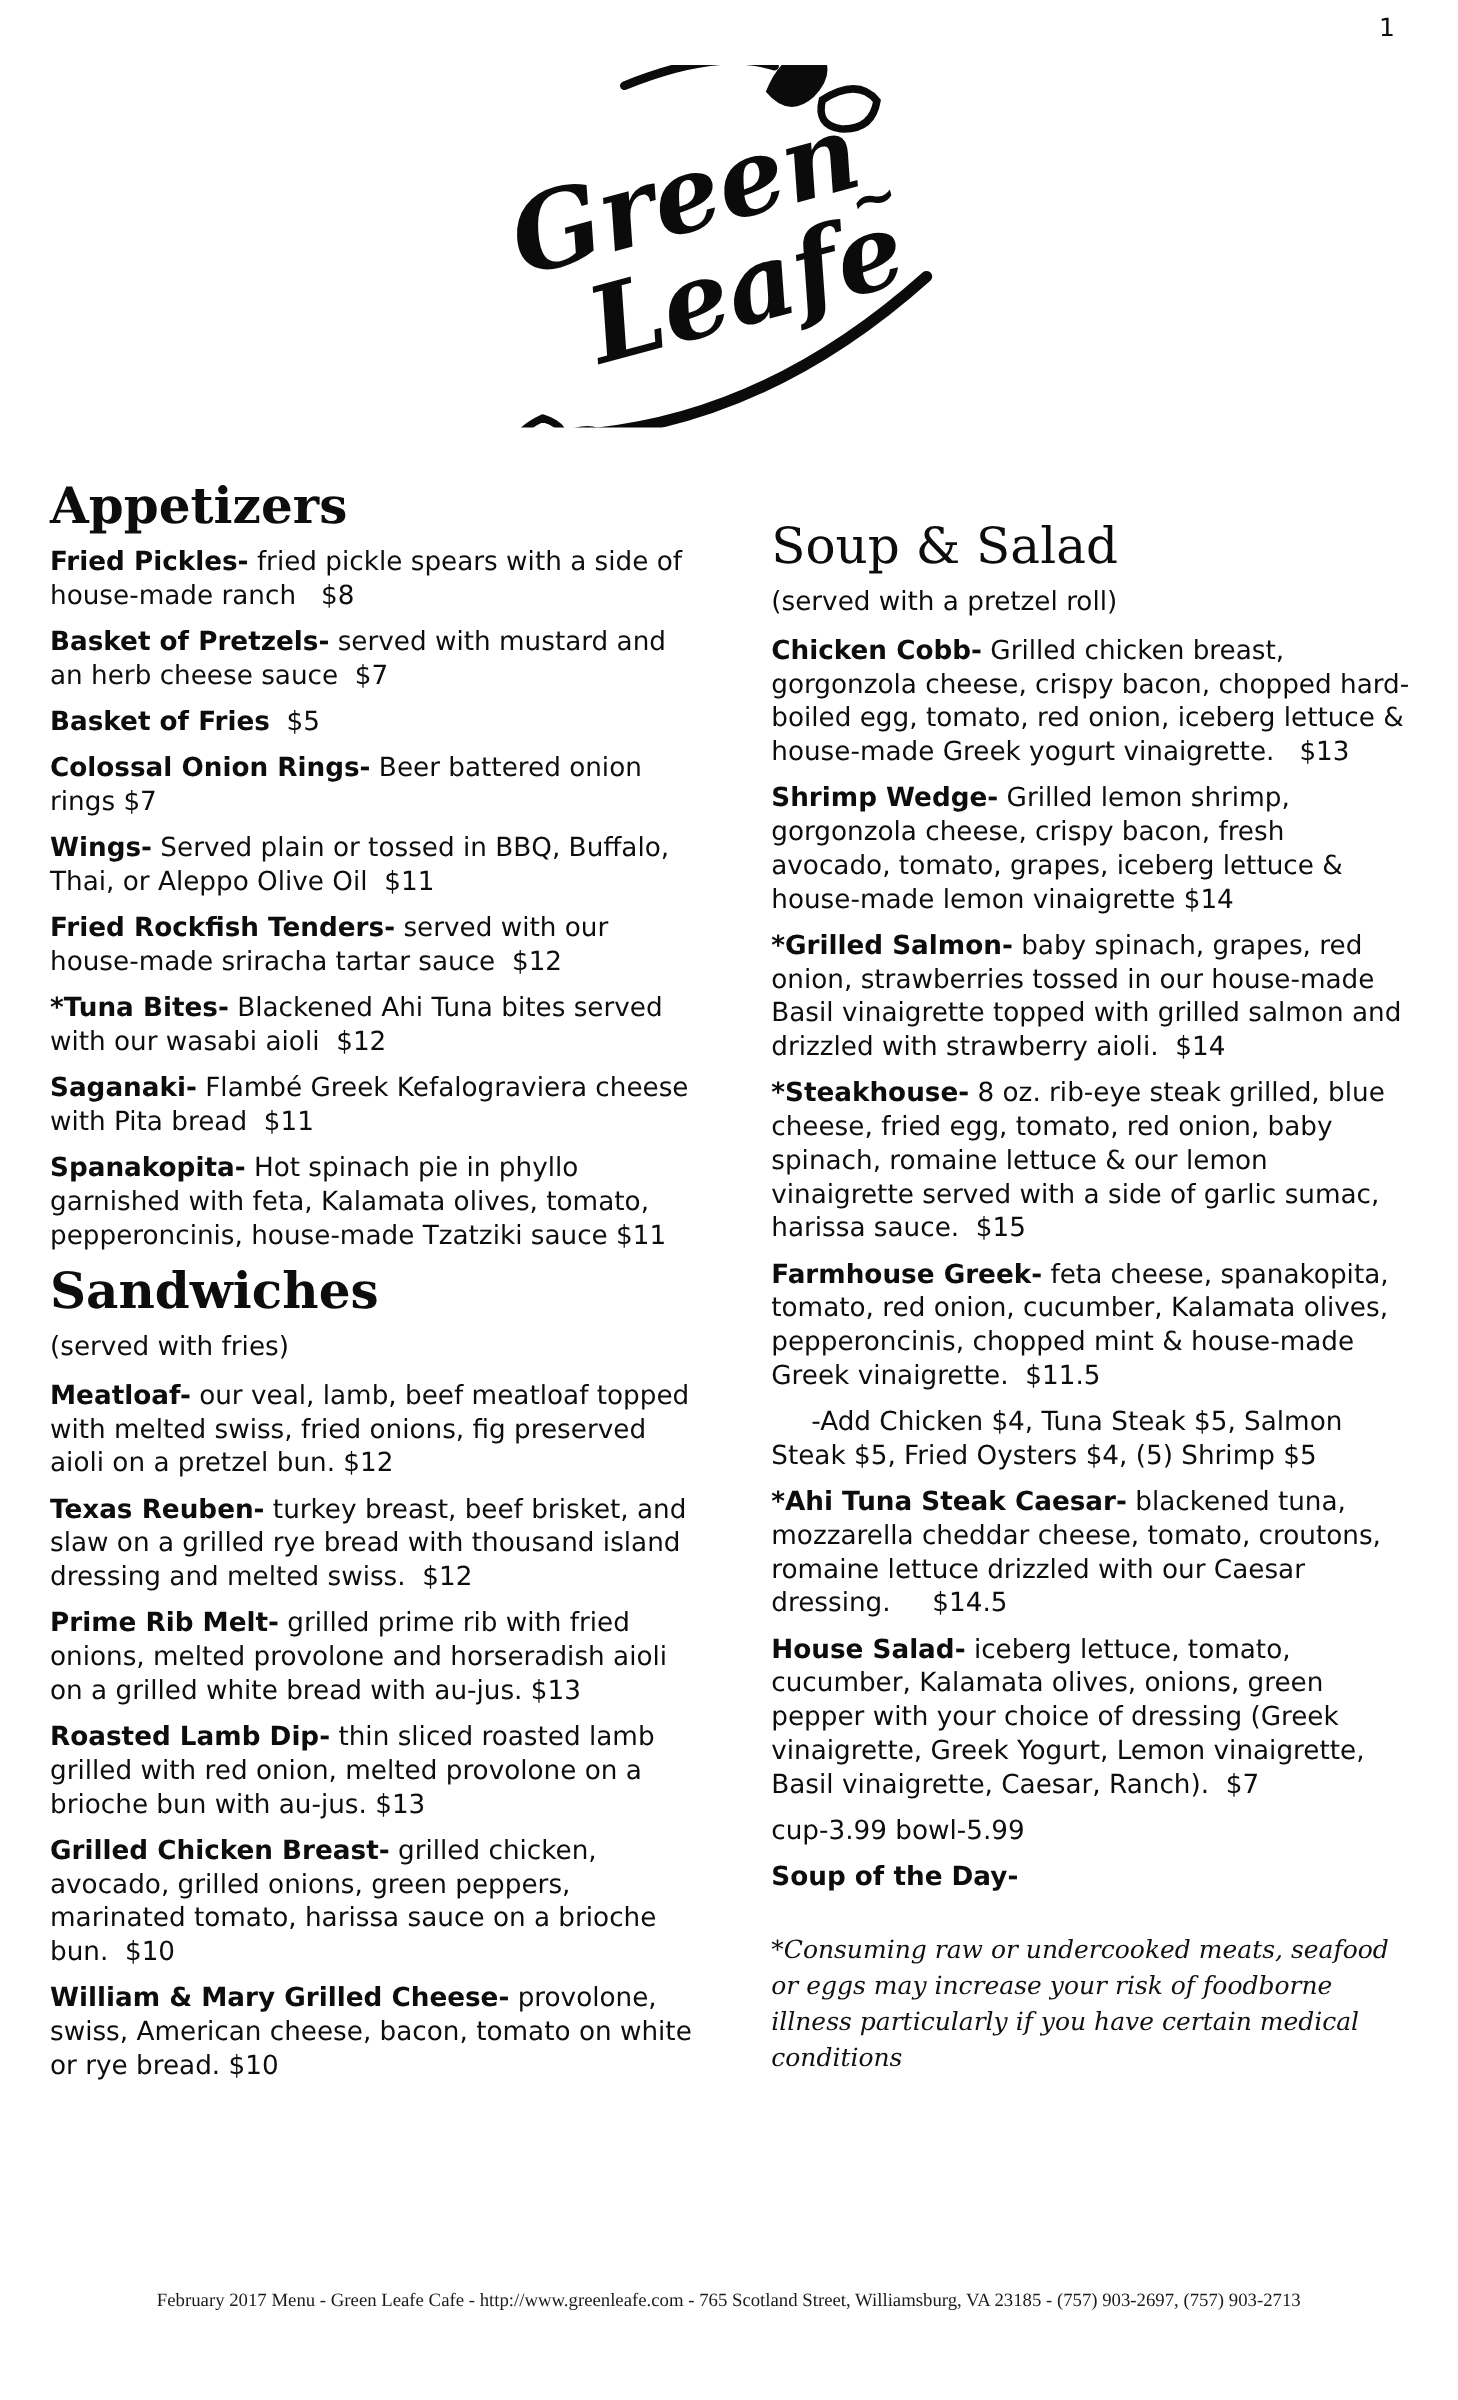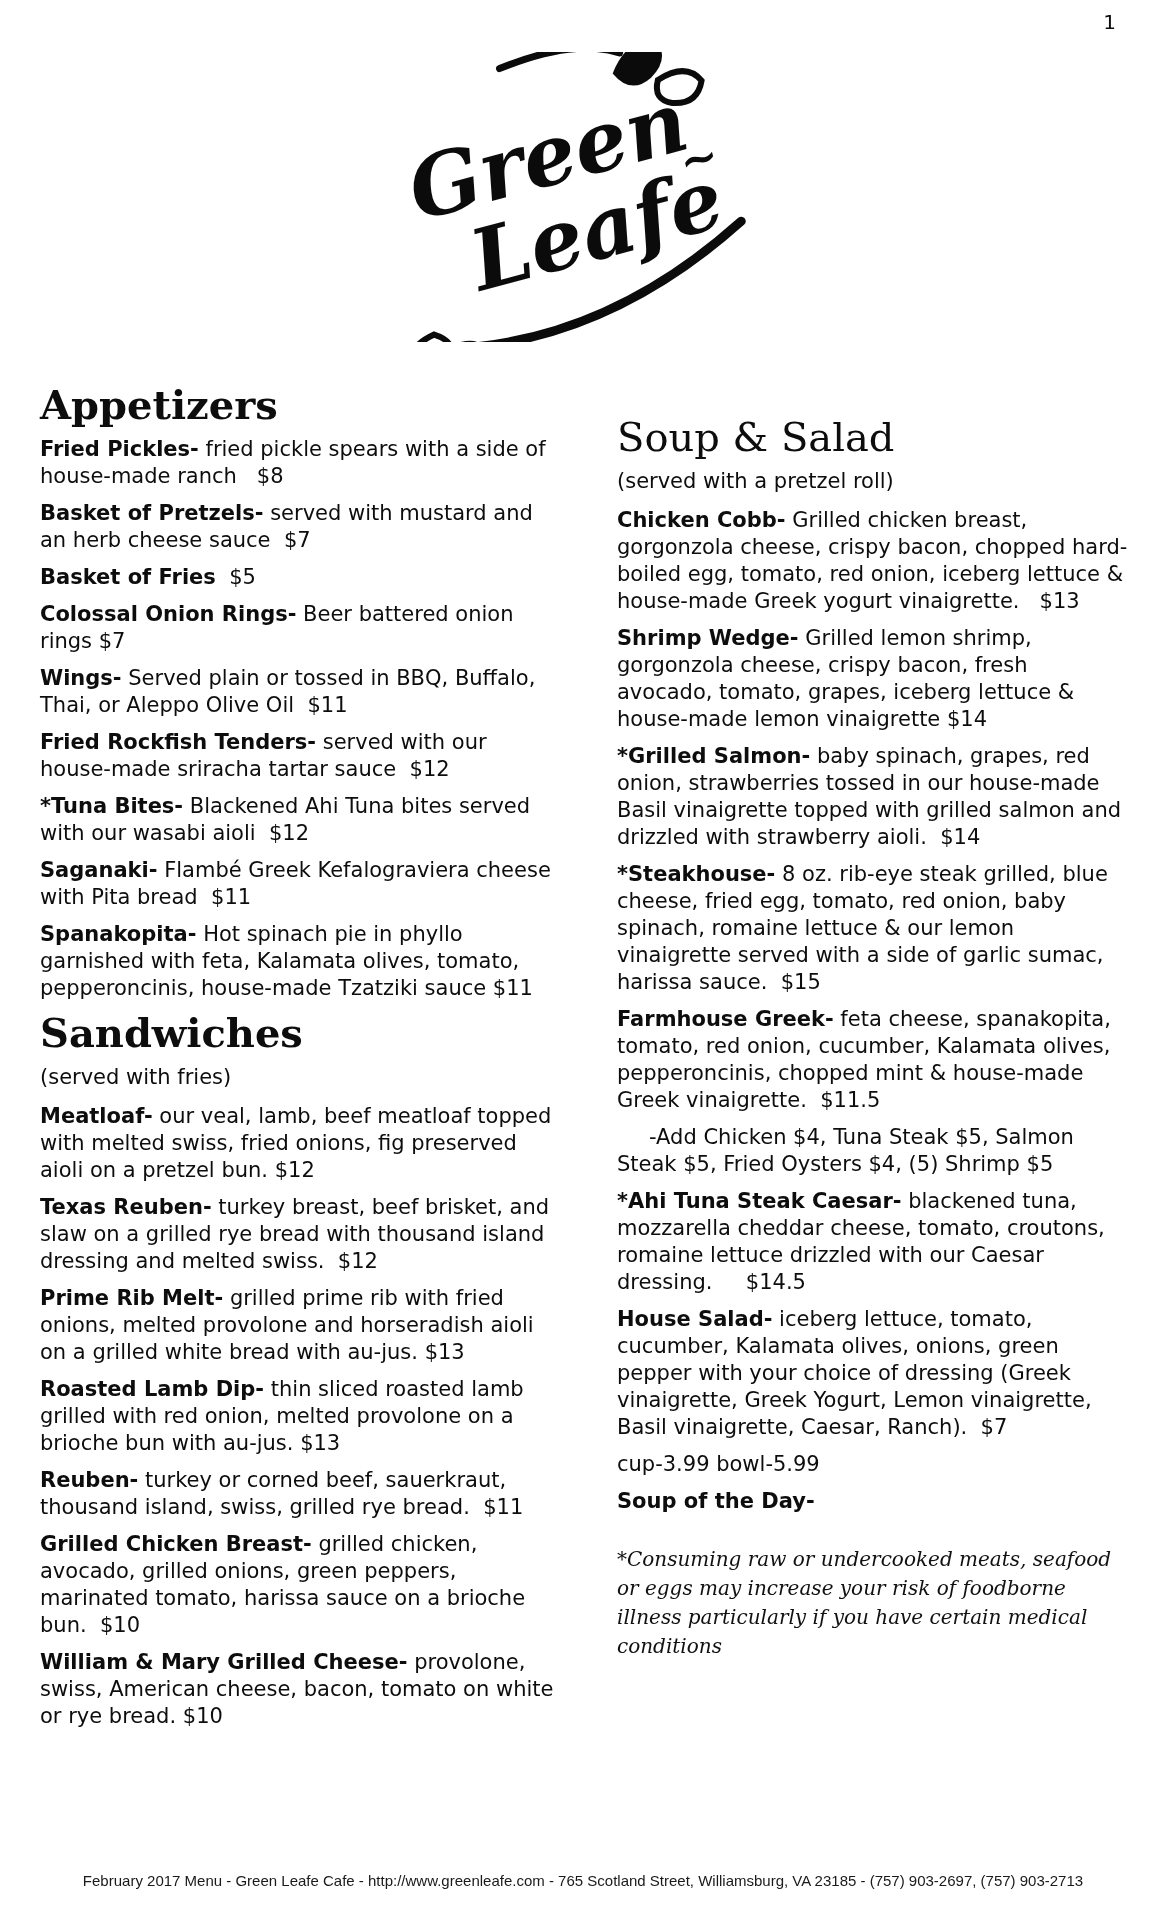--- a/index.html
+++ b/index.html
@@ -72,23 +72,23 @@
     font-family: "DejaVu Serif", serif;
     font-style: italic;
     font-size: 20px;
     line-height: 29px;
     color: #111111;
   }
   .footer {
     position: absolute;
     left: 0;
     right: 0;
-    top: 1872px;
+    top: 1832px;
     text-align: center;
-    font-family: Liberation Sans, sans-serif;
+    font-family: Liberation Serif, serif;
     font-size: 15px;
     line-height: 18px;
     color: #1a1a1a;
   }
 </style>
 </head>
 <body>
 
 <div class="page">
 
@@ -124,21 +124,20 @@
         <p class="menu-item"><span class="item-name">Spanakopita-</span> <span class="item-desc">Hot spinach pie in phyllo garnished with feta, Kalamata olives, tomato, pepperoncinis, house-made Tzatziki sauce $11</span></p>
       </div>
 
     <h1 class="title heavy title-gap">Sandwiches</h1>
     <p class="subtitle">(served with fries)</p>
     <div>
         <p class="menu-item"><span class="item-name">Meatloaf-</span> <span class="item-desc">our veal, lamb, beef meatloaf topped with melted swiss, fried onions, fig preserved aioli on a pretzel bun. $12</span></p>
         <p class="menu-item"><span class="item-name">Texas Reuben-</span> <span class="item-desc">turkey breast, beef brisket, and slaw on a grilled rye bread with thousand island dressing and melted swiss.  $12</span></p>
         <p class="menu-item"><span class="item-name">Prime Rib Melt-</span> <span class="item-desc">grilled prime rib with fried onions, melted provolone and horseradish aioli on a grilled white bread with au-jus. $13</span></p>
         <p class="menu-item"><span class="item-name">Roasted Lamb Dip-</span> <span class="item-desc">thin sliced roasted lamb grilled with red onion, melted provolone on a brioche bun with au-jus. $13</span></p>
-        <p class="menu-item"><span class="item-name">Reuben-</span> <span class="item-desc">turkey or corned beef, sauerkraut, thousand island, swiss, grilled rye bread.  $11</span></p>
         <p class="menu-item"><span class="item-name">Grilled Chicken Breast-</span> <span class="item-desc">grilled chicken, avocado, grilled onions, green peppers, marinated tomato, harissa sauce on a brioche bun.  $10</span></p>
         <p class="menu-item"><span class="item-name">William &amp; Mary Grilled Cheese-</span> <span class="item-desc">provolone, swiss, American cheese, bacon, tomato on white or rye bread. $10</span></p>
       </div>
   </section>
 
   <section class="col col-right">
     <h1 class="title">Soup &amp; Salad</h1>
     <p class="subtitle">(served with a pretzel roll)</p>
     <div>
         <p class="menu-item"><span class="item-name">Chicken Cobb-</span> <span class="item-desc">Grilled chicken breast, gorgonzola cheese, crispy bacon, chopped hard-boiled egg, tomato, red onion, iceberg lettuce &amp; house-made Greek yogurt vinaigrette.   $13</span></p>

